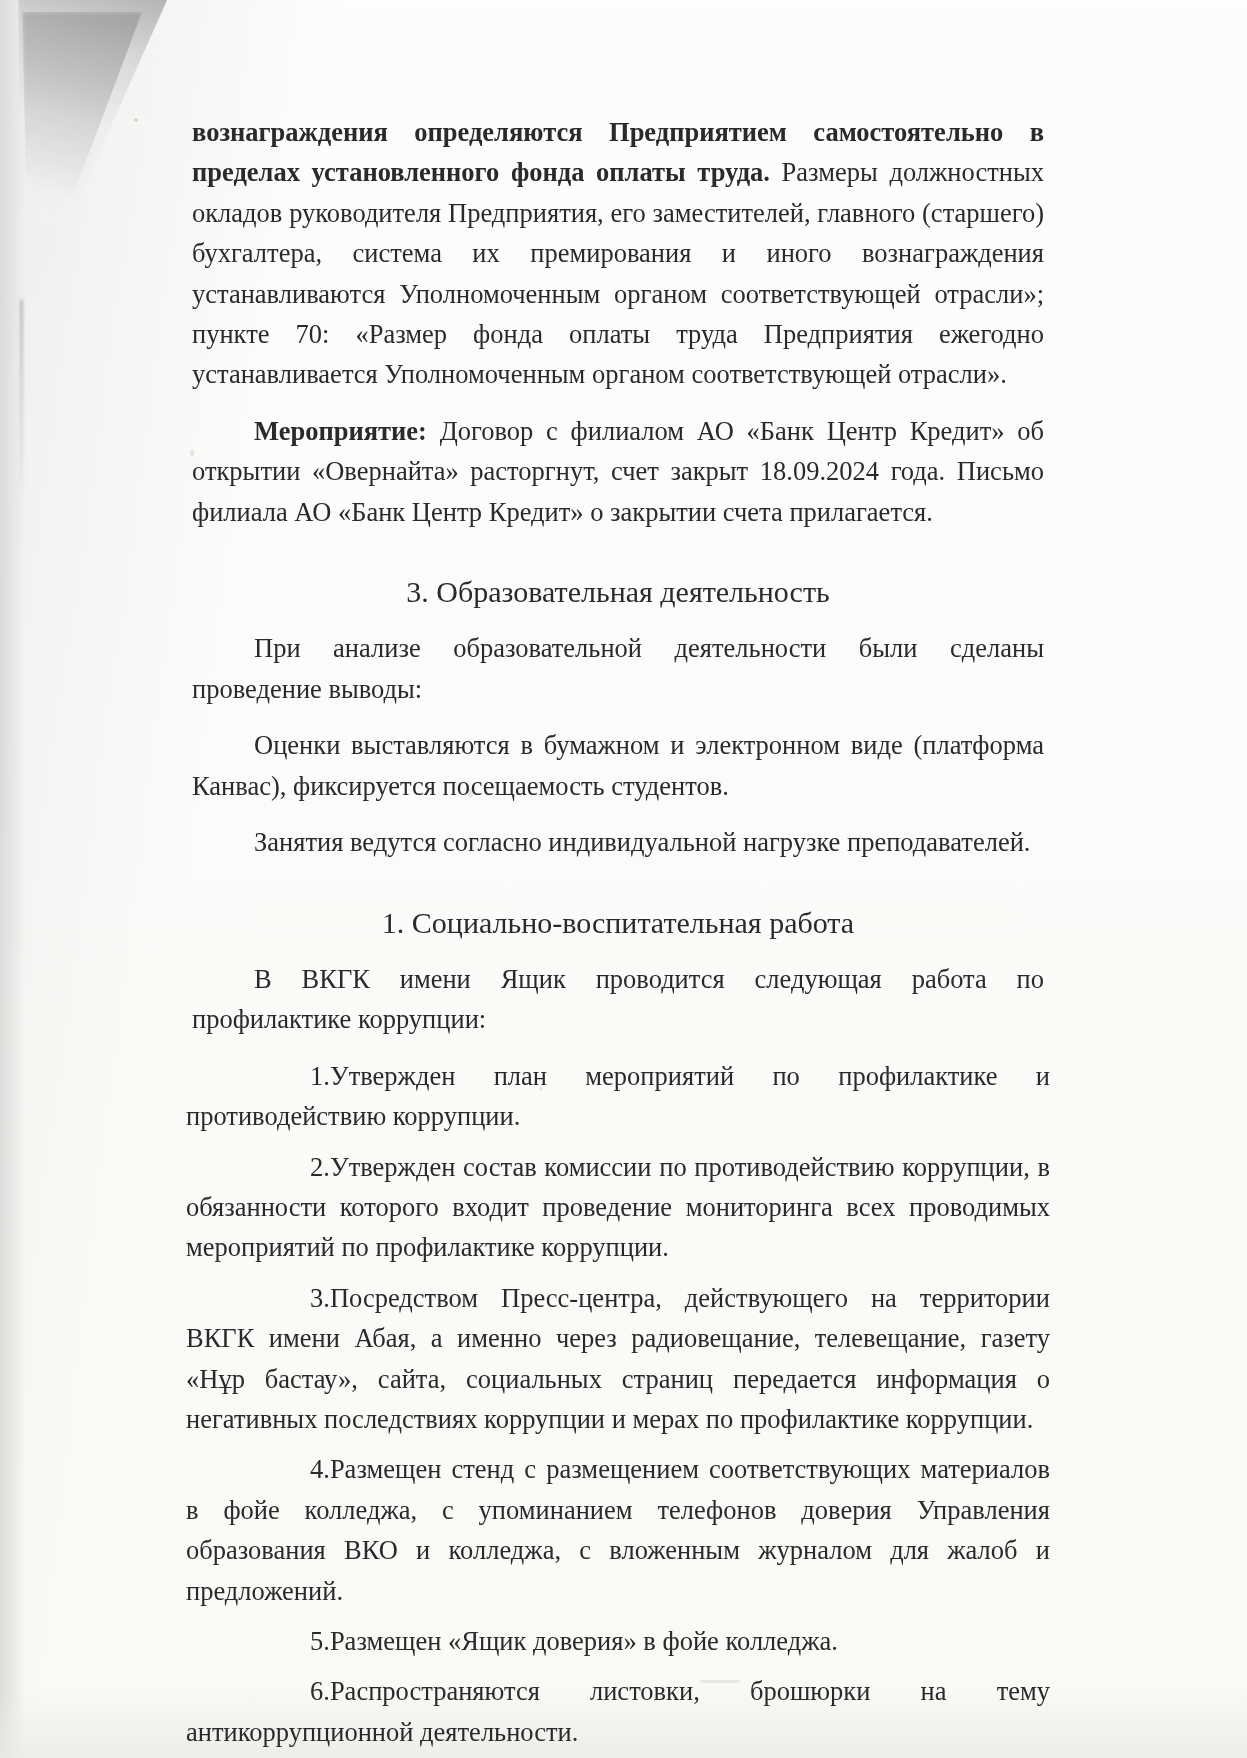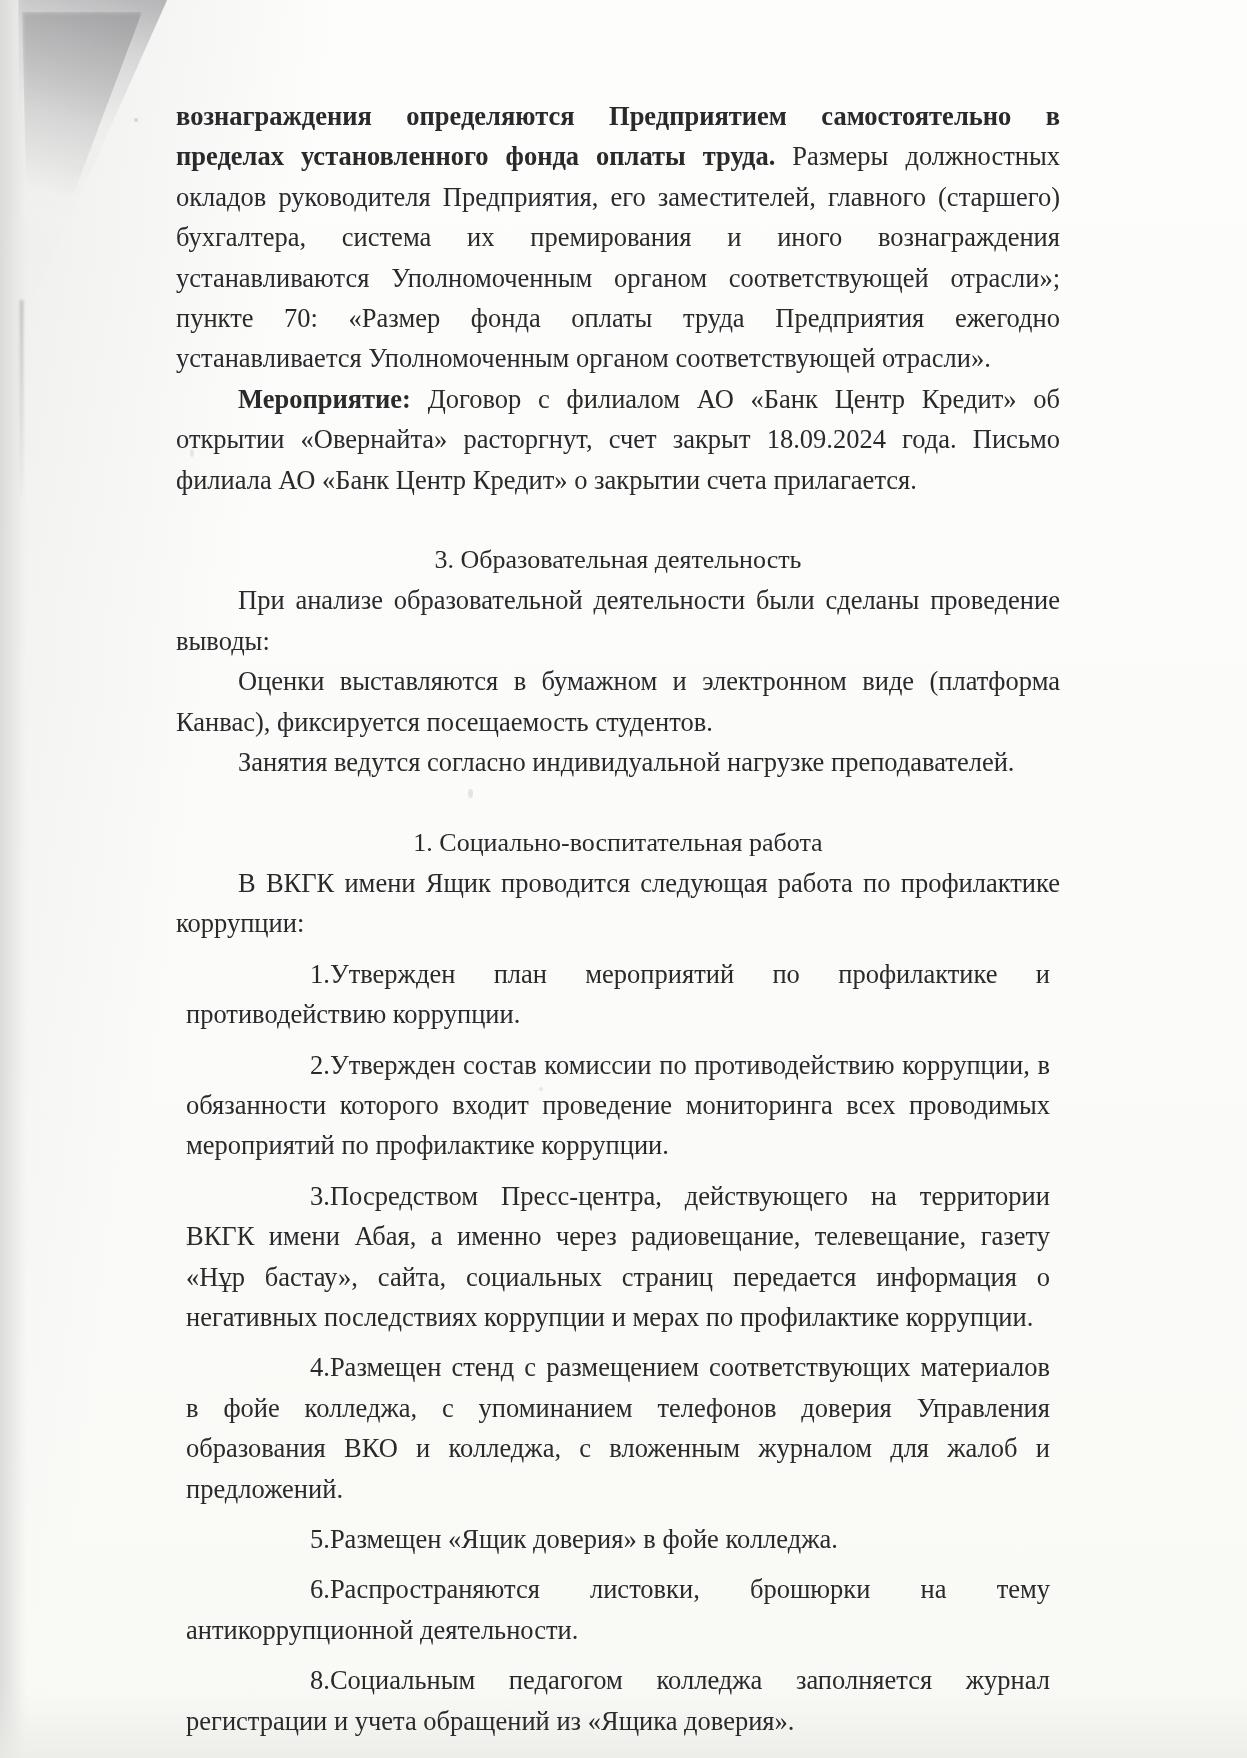--- a/index.html
+++ b/index.html
@@ -95,37 +95,37 @@
     left: 176px;
     top: 96px;
     width: 884px;
     font-size: 26.5px;
     line-height: 40.4px;
     text-align: justify;
     text-justify: inter-word;
   }
 
   .para {
-    margin: 0;
+    margin: 16px;
     text-indent: 0;
   }
   .para.indent {
     text-indent: 62px;
   }
   .para.gap-before {
     margin-top: 40px;
   }
   .bold {
     font-weight: bold;
   }
   .heading {
     margin: 0;
     text-align: center;
     font-weight: normal;
-    font-size: 26px;
+    font-size: 30px;
     line-height: 40.4px;
     text-indent: 0;
   }
   .heading.gap-before {
     margin-top: 40px;
   }
 
   
   .numlist {
     list-style: none;

